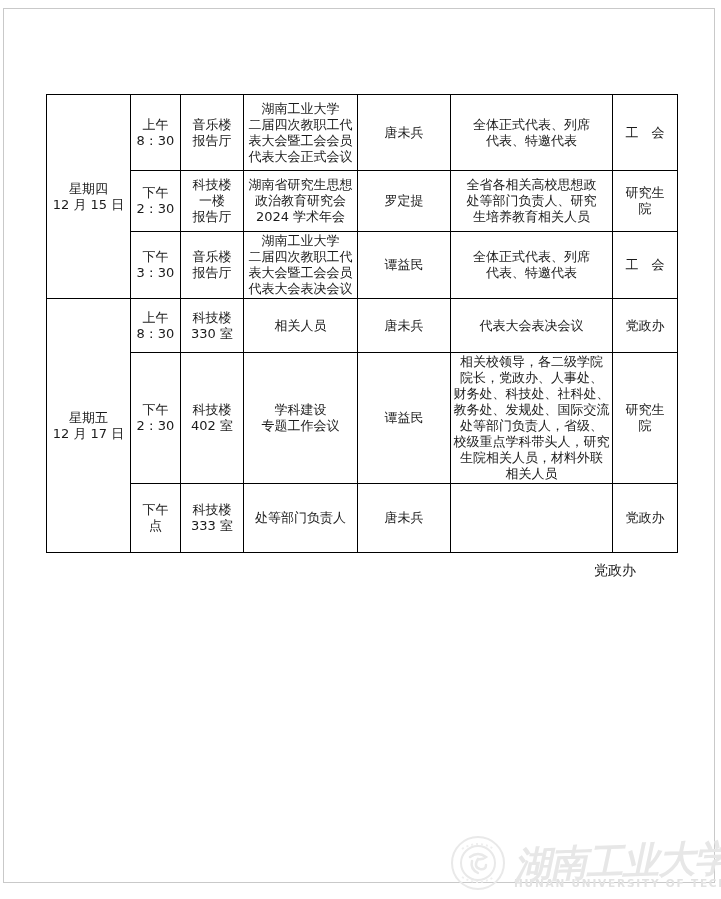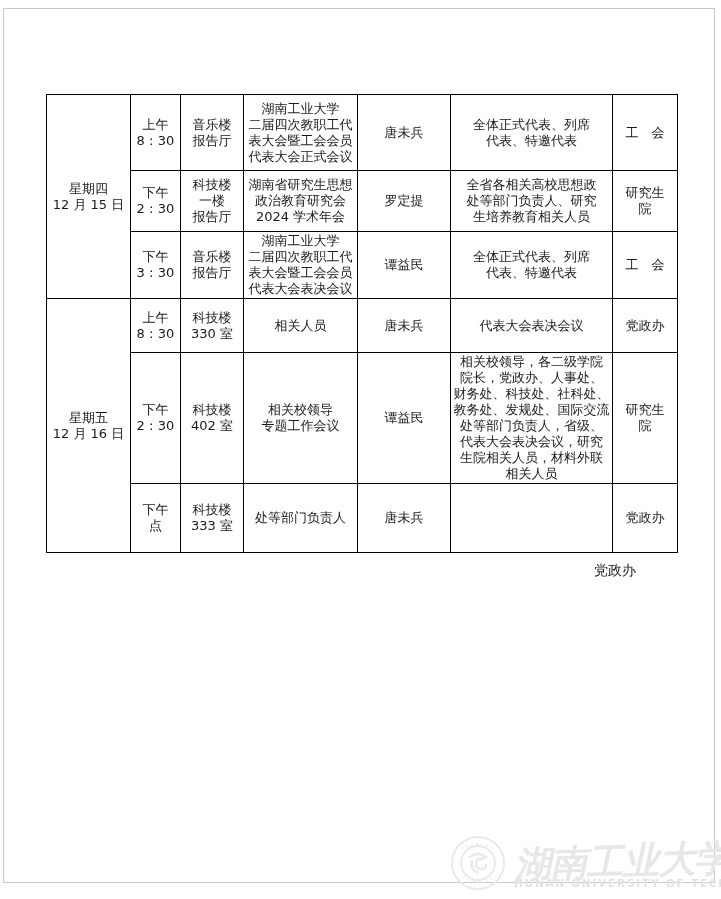--- a/index.html
+++ b/index.html
@@ -107,44 +107,44 @@
 二届四次教职工代
 表大会暨工会会员
 代表大会表决会议</td>
       <td>谭益民</td>
       <td class="attendees-cell">全体正式代表、列席
 代表、特邀代表</td>
       <td>工　会</td>
     </tr>
     <tr style="height:54px">
       <td class="day-cell" rowspan="3">星期五
-12 月 16 日</td>
+12 月 17 日</td>
       <td>上午
 8：30</td>
       <td>科技楼
 330 室</td>
       <td>相关人员</td>
       <td>唐未兵</td>
       <td class="attendees-cell">代表大会表决会议</td>
       <td>党政办</td>
     </tr>
     <tr style="height:129px">
       <td>下午
 2：30</td>
       <td>科技楼
 402 室</td>
-      <td>相关校领导
+      <td>学科建设
 专题工作会议</td>
       <td>谭益民</td>
       <td class="attendees-long">相关校领导，各二级学院
 院长，党政办、人事处、
 财务处、科技处、社科处、
 教务处、发规处、国际交流
 处等部门负责人，省级、
-代表大会表决会议，研究
+校级重点学科带头人，研究
 生院相关人员，材料外联
 相关人员</td>
       <td>研究生
 院</td>
     </tr>
     <tr style="height:69px">
       <td>下午
 点</td>
       <td>科技楼
 333 室</td>

